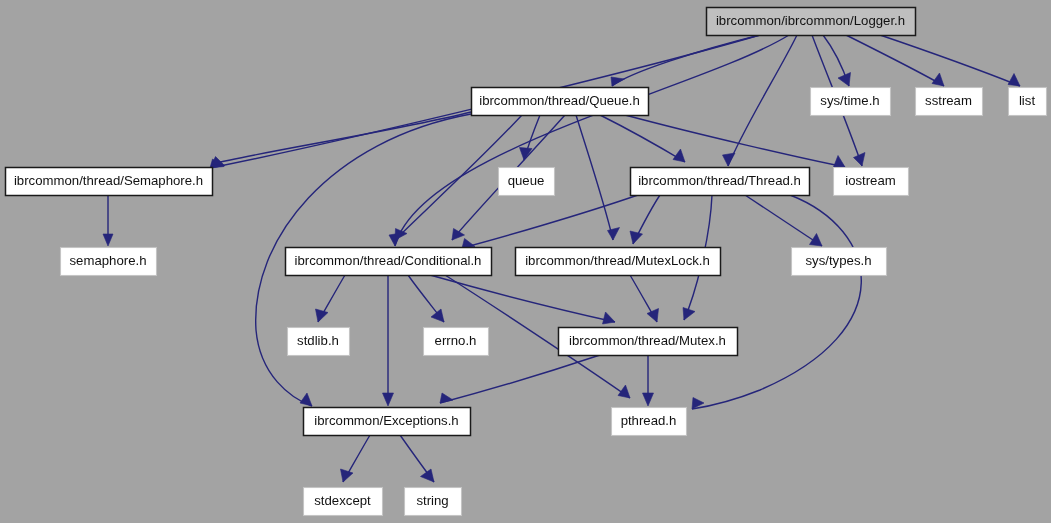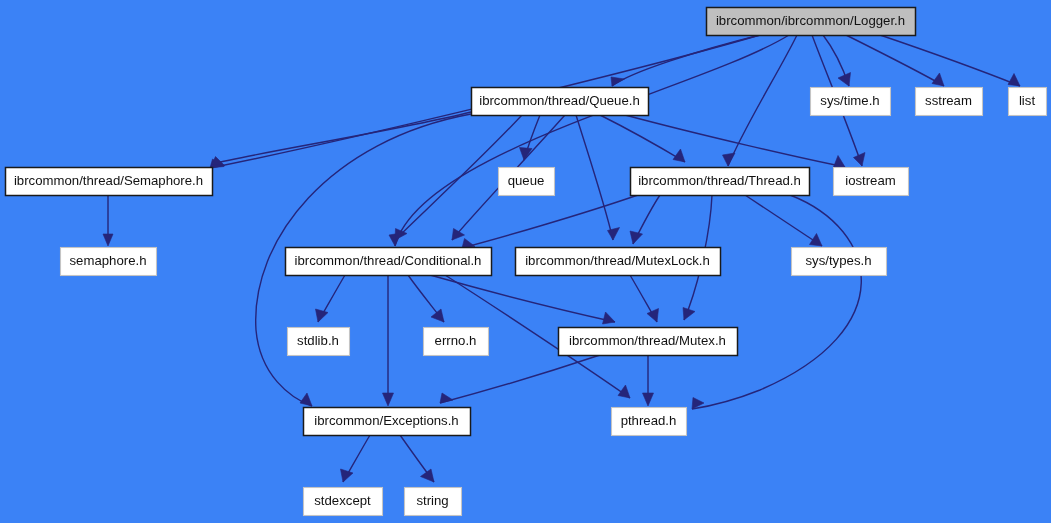--- a/index.html
+++ b/index.html
@@ -4,21 +4,21 @@
 <style>
   html, body {
     margin: 0;
     padding: 0;
     background: #ffffff;
   }
   #canvas-wrap {
     position: relative;
     width: 1051px;
     height: 523px;
-    background: #3b82f6;
+    background: #a3a3a3;
     overflow: hidden;
     font-family: "Liberation Sans", sans-serif;
   }
   svg#graph {
     position: absolute;
     left: 0;
     top: 0;
     width: 1051px;
     height: 523px;
   }

